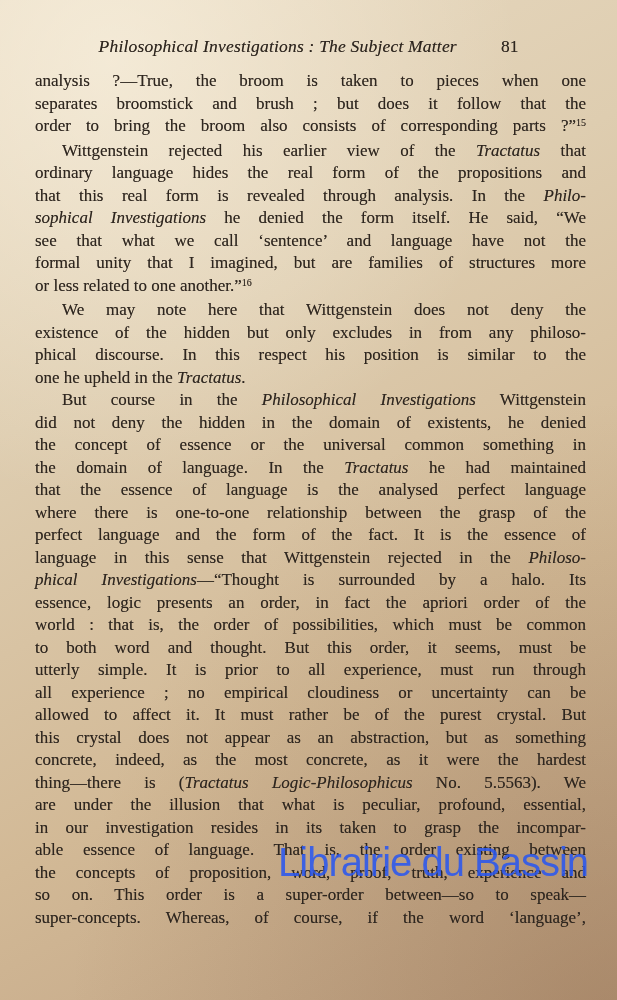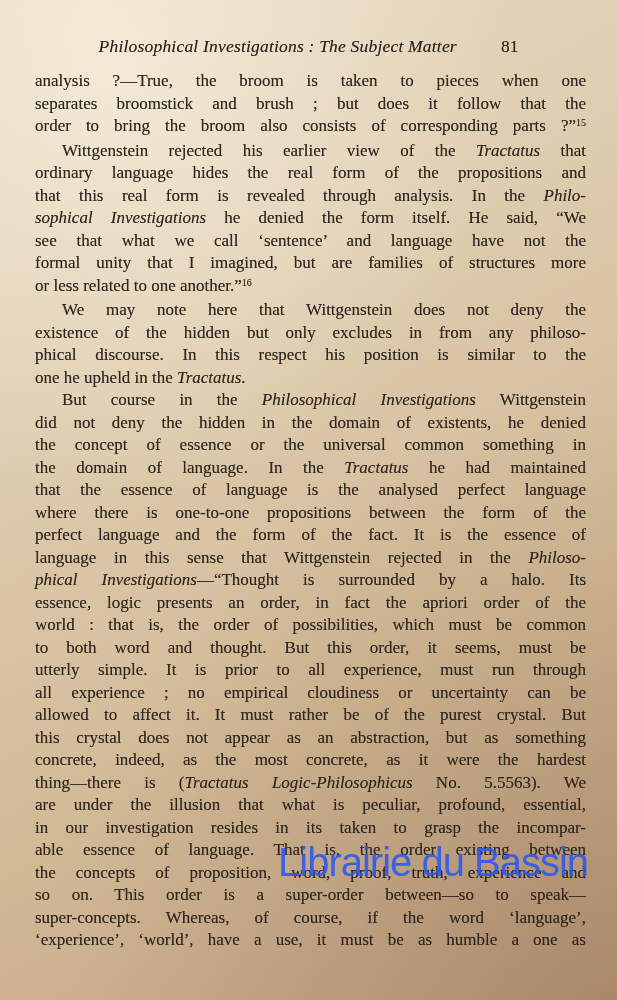--- a/index.html
+++ b/index.html
@@ -68,37 +68,36 @@
         <div class="line"><span>existence of the hidden but only excludes in from any philoso-</span></div>
         <div class="line"><span>phical discourse.  In this respect his position is similar to the</span></div>
         <div class="line last"><span>one he upheld in the </span><span class="it">Tractatus</span><span>.</span></div>
       </div>
       <div>
         <div class="line indent"><span>But course in the </span><span class="it">Philosophical Investigations</span><span> Wittgenstein</span></div>
         <div class="line"><span>did not deny the hidden in the domain of existents, he denied</span></div>
         <div class="line"><span>the concept of essence or the universal common something in</span></div>
         <div class="line"><span>the domain of language.  In the </span><span class="it">Tractatus</span><span> he had maintained</span></div>
         <div class="line"><span>that the essence of language is the analysed perfect language</span></div>
-        <div class="line"><span>where there is one-to-one propositions between the form of the</span></div>
+        <div class="line"><span>where there is one-to-one relationship between the grasp of the</span></div>
         <div class="line"><span>perfect language and the form of the fact.  It is the essence of</span></div>
         <div class="line"><span>language in this sense that Wittgenstein rejected in the </span><span class="it">Philoso-</span></div>
         <div class="line"><span class="it">phical Investigations</span><span>—“Thought is surrounded by a halo.  Its</span></div>
         <div class="line"><span>essence, logic presents an order, in fact the apriori order of the</span></div>
         <div class="line"><span>world : that is, the order of possibilities, which must be common</span></div>
         <div class="line"><span>to both word and thought.  But this order, it seems, must be</span></div>
         <div class="line"><span>utterly simple.  It is prior to all experience, must run through</span></div>
         <div class="line"><span>all experience ; no empirical cloudiness or uncertainty can be</span></div>
         <div class="line"><span>allowed to affect it.  It must rather be of the purest crystal. But</span></div>
         <div class="line"><span>this crystal does not appear as an abstraction, but as something</span></div>
         <div class="line"><span>concrete, indeed, as the most concrete, as it were the hardest</span></div>
         <div class="line"><span>thing—there is (</span><span class="it">Tractatus Logic-Philosophicus</span><span> No. 5.5563).  We</span></div>
         <div class="line"><span>are under the illusion that what is peculiar, profound, essential,</span></div>
         <div class="line"><span>in our investigation resides in its taken to grasp the incompar-</span></div>
         <div class="line"><span>able essence of language.  That is, the order existing between</span></div>
         <div class="line"><span>the concepts of proposition, word, proof, truth, experience and</span></div>
         <div class="line"><span>so on.  This order is a super-order between—so to speak—</span></div>
         <div class="line"><span>super-concepts.  Whereas, of course, if the word ‘language’,</span></div>
-        <div class="line"><span>‘experience’, ‘world’, have a use, it must be as humble a one as</span></div>
       </div>
     </div>
 
   <div class="watermark" style="color: rgb(43, 88, 239);">Librairie du Bassin</div>
 </div>
 
 </body></html>

